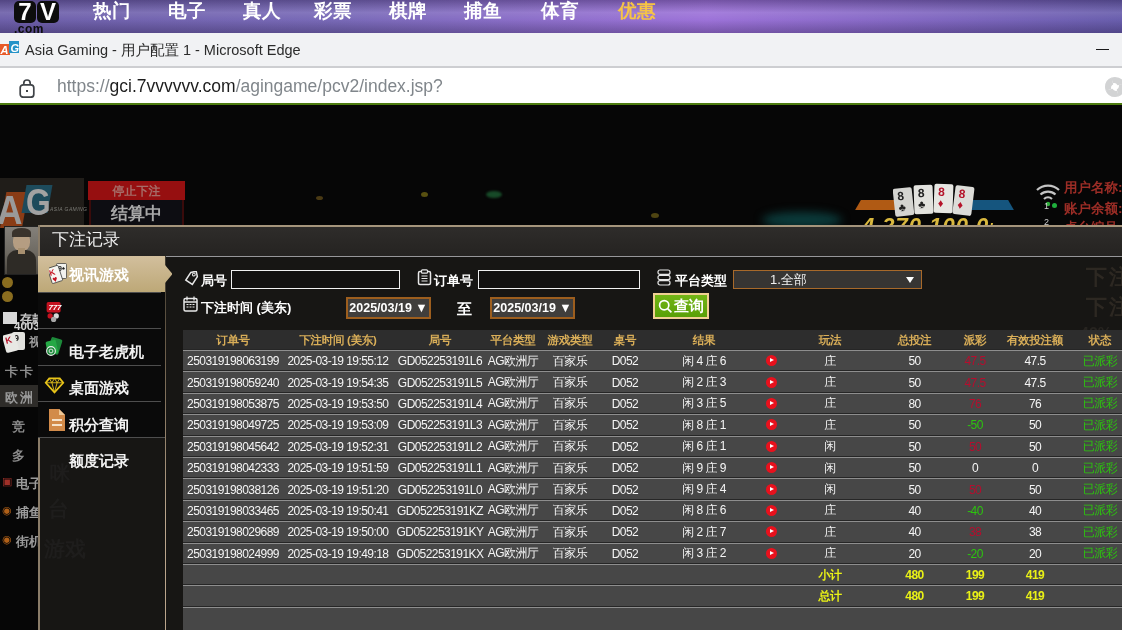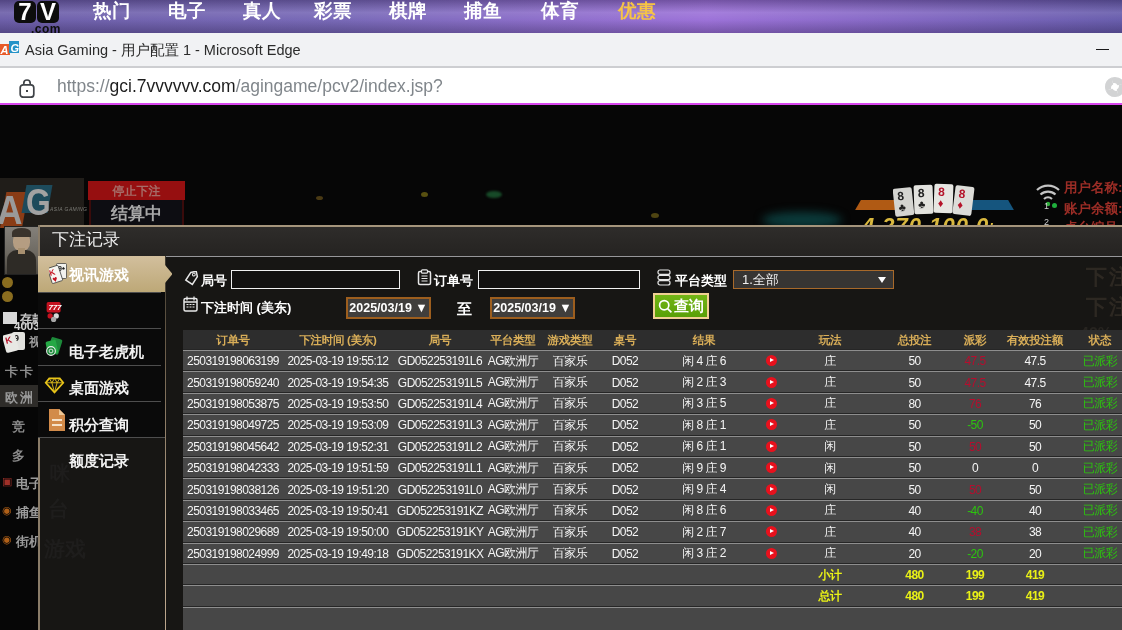--- a/index.html
+++ b/index.html
@@ -8,30 +8,30 @@
   .abs{position:absolute;}
   #stage{position:relative;width:1122px;height:630px;background:#000;overflow:hidden;}
 
   
   #topnav{left:0;top:0;width:1122px;height:33px;
     background:linear-gradient(180deg,rgba(25,15,45,0.30) 0%,rgba(255,255,255,0.10) 38%,rgba(255,255,255,0.02) 60%,rgba(25,15,45,0.28) 100%),linear-gradient(90deg,#6b5da8 0%,#7667b6 30%,#9b70d8 63%,#665bab 100%);}
   .navitem{position:absolute;top:-2px;color:#fff;font-size:18.5px;font-weight:bold;letter-spacing:0.5px;}
   #logo7v{position:absolute;left:14px;top:1px;width:48px;height:31px;}
   .lsq{position:absolute;top:0;width:22px;height:22px;background:#0d0d0d;border-radius:5px;
        color:#fff;font-weight:bold;font-size:24px;text-align:center;line-height:21px;}
-  #logocom{position:absolute;left:0px;top:21px;width:47px;text-align:right;color:#0d0d0d;
+  #logocom{position:absolute;left:0px;top:21px;width:47px;text-align:left;color:#0d0d0d;
        font-size:12px;font-weight:bold;letter-spacing:0.5px;}
 
   
   #tabstrip{left:0;top:33px;width:1122px;height:33px;background:#f1f2f4;}
   #tabtitle{position:absolute;left:25px;top:8px;font-size:14.5px;color:#2b2b2b;}
   #minim{position:absolute;left:1096px;top:15.5px;width:13px;height:1.6px;background:#1a1a1a;}
 
   
-  #addrbar{left:0;top:66px;width:1122px;height:37px;background:#fff;border-bottom:2px solid #d946ef;box-shadow:inset 0 2px 0 #cdced1;}
+  #addrbar{left:0;top:66px;width:1122px;height:37px;background:#fff;border-bottom:2px solid #4d7c0f;box-shadow:inset 0 2px 0 #cdced1;}
   #url{position:absolute;left:57px;top:10px;font-size:17.5px;color:#80868b;}
   #url b{color:#1d1d1d;font-weight:normal;}
 
   
   #scene{left:0;top:105px;width:1122px;height:525px;background:#060606;overflow:hidden;}
 
   
   #modal{left:38px;top:225px;width:1084px;height:405px;background:#171614;}
   #mtitle{left:0;top:0;width:1084px;height:31px;
      background:linear-gradient(180deg,#2f2d2b 0%,#252321 100%);
@@ -43,21 +43,21 @@
   #misel{position:absolute;left:0;top:31px;width:134px;height:36.2px;
      background:linear-gradient(180deg,#d2bf9d 0%,#bda877 100%);
      clip-path:polygon(0 0,127px 0,127px 9px,134.5px 18px,127px 27px,127px 100%,0 100%);
      color:#fff;font-size:15px;font-weight:bold;}
   .micon{position:absolute;left:6px;top:5px;}
 
   
   .flabel{position:absolute;color:#fff;font-size:13px;font-weight:bold;white-space:nowrap;}
   .finput{position:absolute;background:#121110;border:1px solid #f0f0f0;}
   .fsel{position:absolute;background:#373533;border:1px solid #a8692a;color:#f0f0f0;
-        font-size:13px;}
+        font-size:13px;padding-left:28px;}
   .fdate{position:absolute;background:#403e3c;border:2px solid #9d5e1e;color:#fff;
         font-size:12.5px;font-weight:bold;text-align:center;white-space:nowrap;}
   #qbtn{position:absolute;background:linear-gradient(180deg,#73b515 0%,#59a007 100%);
         border:2px solid #f0d093;color:#fff;font-size:15px;font-weight:bold;white-space:nowrap;}
 
   
   #tbl{position:absolute;left:145px;top:105px;width:945px;border-collapse:separate;border-spacing:0;
        font-size:12px;color:#f5f5f5;table-layout:fixed;}
   #tbl th{background:#2d2d2d;color:#d9ae58;font-weight:bold;height:20px;padding:0;font-size:11.5px;
        white-space:nowrap;overflow:hidden;border-bottom:1px solid #8e8e8e;box-shadow:inset 0 -1px 0 #262626;letter-spacing:-0.3px;}

